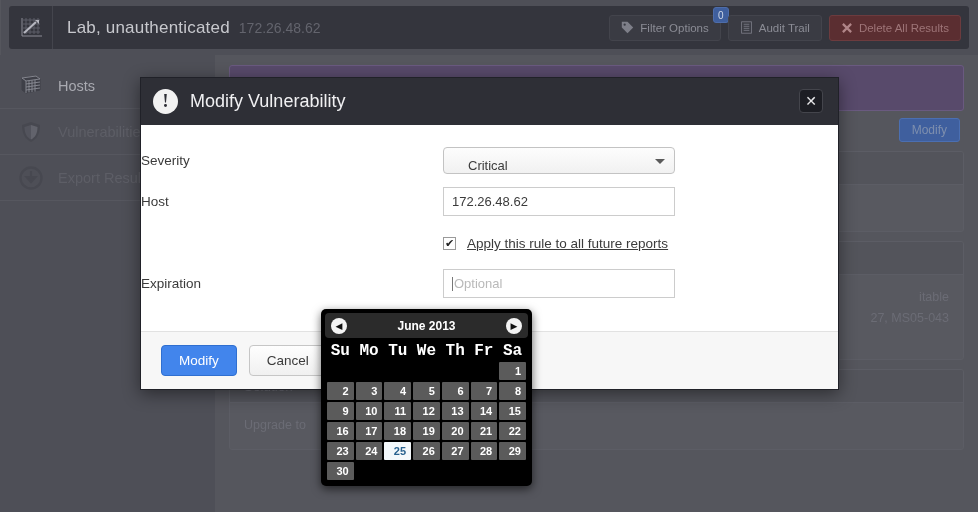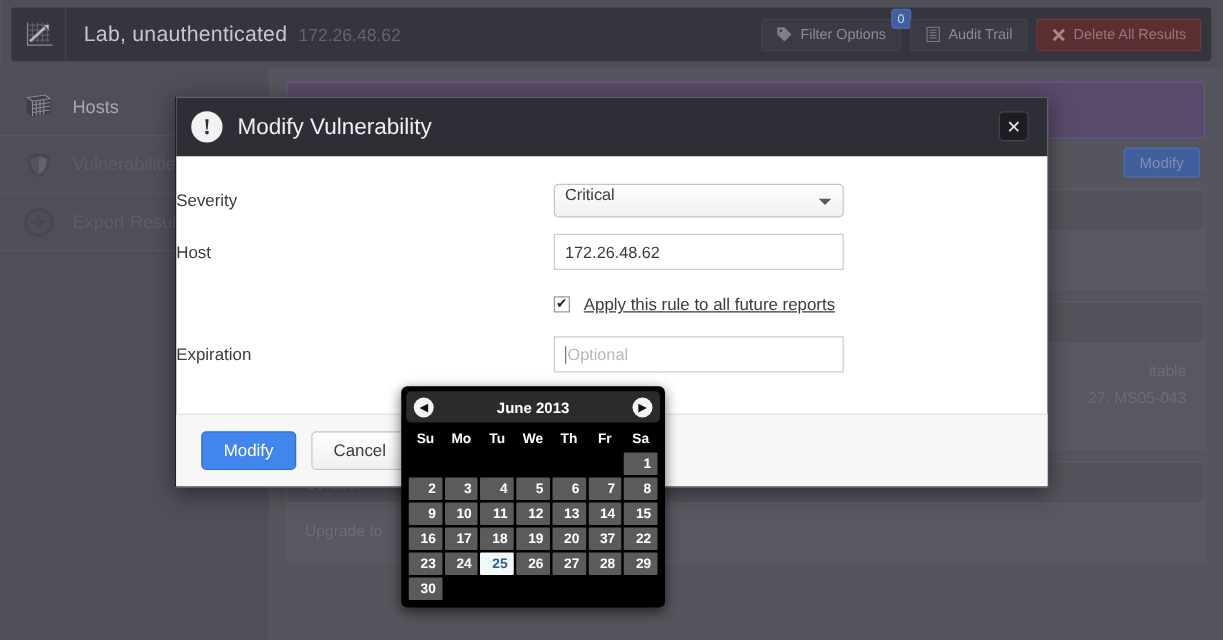--- a/index.html
+++ b/index.html
@@ -148,21 +148,21 @@
   .frow { display: flex; align-items: center; margin-bottom: 13px; }
   .flabel {
     width: 302px; text-align: left; padding-right: 16px;
     font-size: 13.5px; color: #3b3b3b;
   }
   .fselect {
     width: 232px; height: 27px;
     border: 1px solid #c3c3c3; border-radius: 4px;
     background: linear-gradient(#fdfdfd,#f1f1f1);
     font-size: 13px; color: #3b3b3b;
-    display: flex; align-items: flex-start; padding: 0 8px;
+    display: flex; align-items: flex-end; padding: 0 24px;
     position: relative;
   }
   .caret {
     position: absolute; right: 9px; top: 11px;
     width: 0; height: 0;
     border-left: 5px solid transparent; border-right: 5px solid transparent;
     border-top: 5px solid #5a5a5a;
   }
   .finput {
     width: 232px; height: 29px;
@@ -211,22 +211,22 @@
   }
   .dp-nav {
     width: 16px; height: 16px; border-radius: 50%;
     background: #f4f4f4; color: #111;
     font-size: 9px; display: flex;
     align-items: center; justify-content: center;
   }
   .dp-month { color: #fff; font-size: 12px; font-weight: bold; }
   table.dp { border-collapse: separate; border-spacing: 2px; width: 100%; margin-top: 2px; }
   table.dp th {
-    color: #fff; font-size: 11px; font-weight: bold;
-    height: 18px; width: 14.28%;
+    color: #fff; font-size: 16px; font-weight: bold;
+    height: 18px; width: 14.28%; font-family: Liberation Mono, monospace;
   }
   table.dp td {
     background: #5b5b5b; color: #fff;
     font-size: 11px; font-weight: bold;
     text-align: right; padding: 3px 5px 3px 0;
     height: 18px; border-radius: 1px;
   }
   table.dp td.empty { background: transparent; }
   table.dp td.sel { background: #f3f8fb; color: #29628f; }
 </style>
@@ -422,21 +422,21 @@
             <td>13</td>
             <td>14</td>
             <td>15</td>
           </tr>
           <tr>
             <td>16</td>
             <td>17</td>
             <td>18</td>
             <td>19</td>
             <td>20</td>
-            <td>37</td>
+            <td>21</td>
             <td>22</td>
           </tr>
           <tr>
             <td>23</td>
             <td>24</td>
             <td class="sel">25</td>
             <td>26</td>
             <td>27</td>
             <td>28</td>
             <td>29</td>

